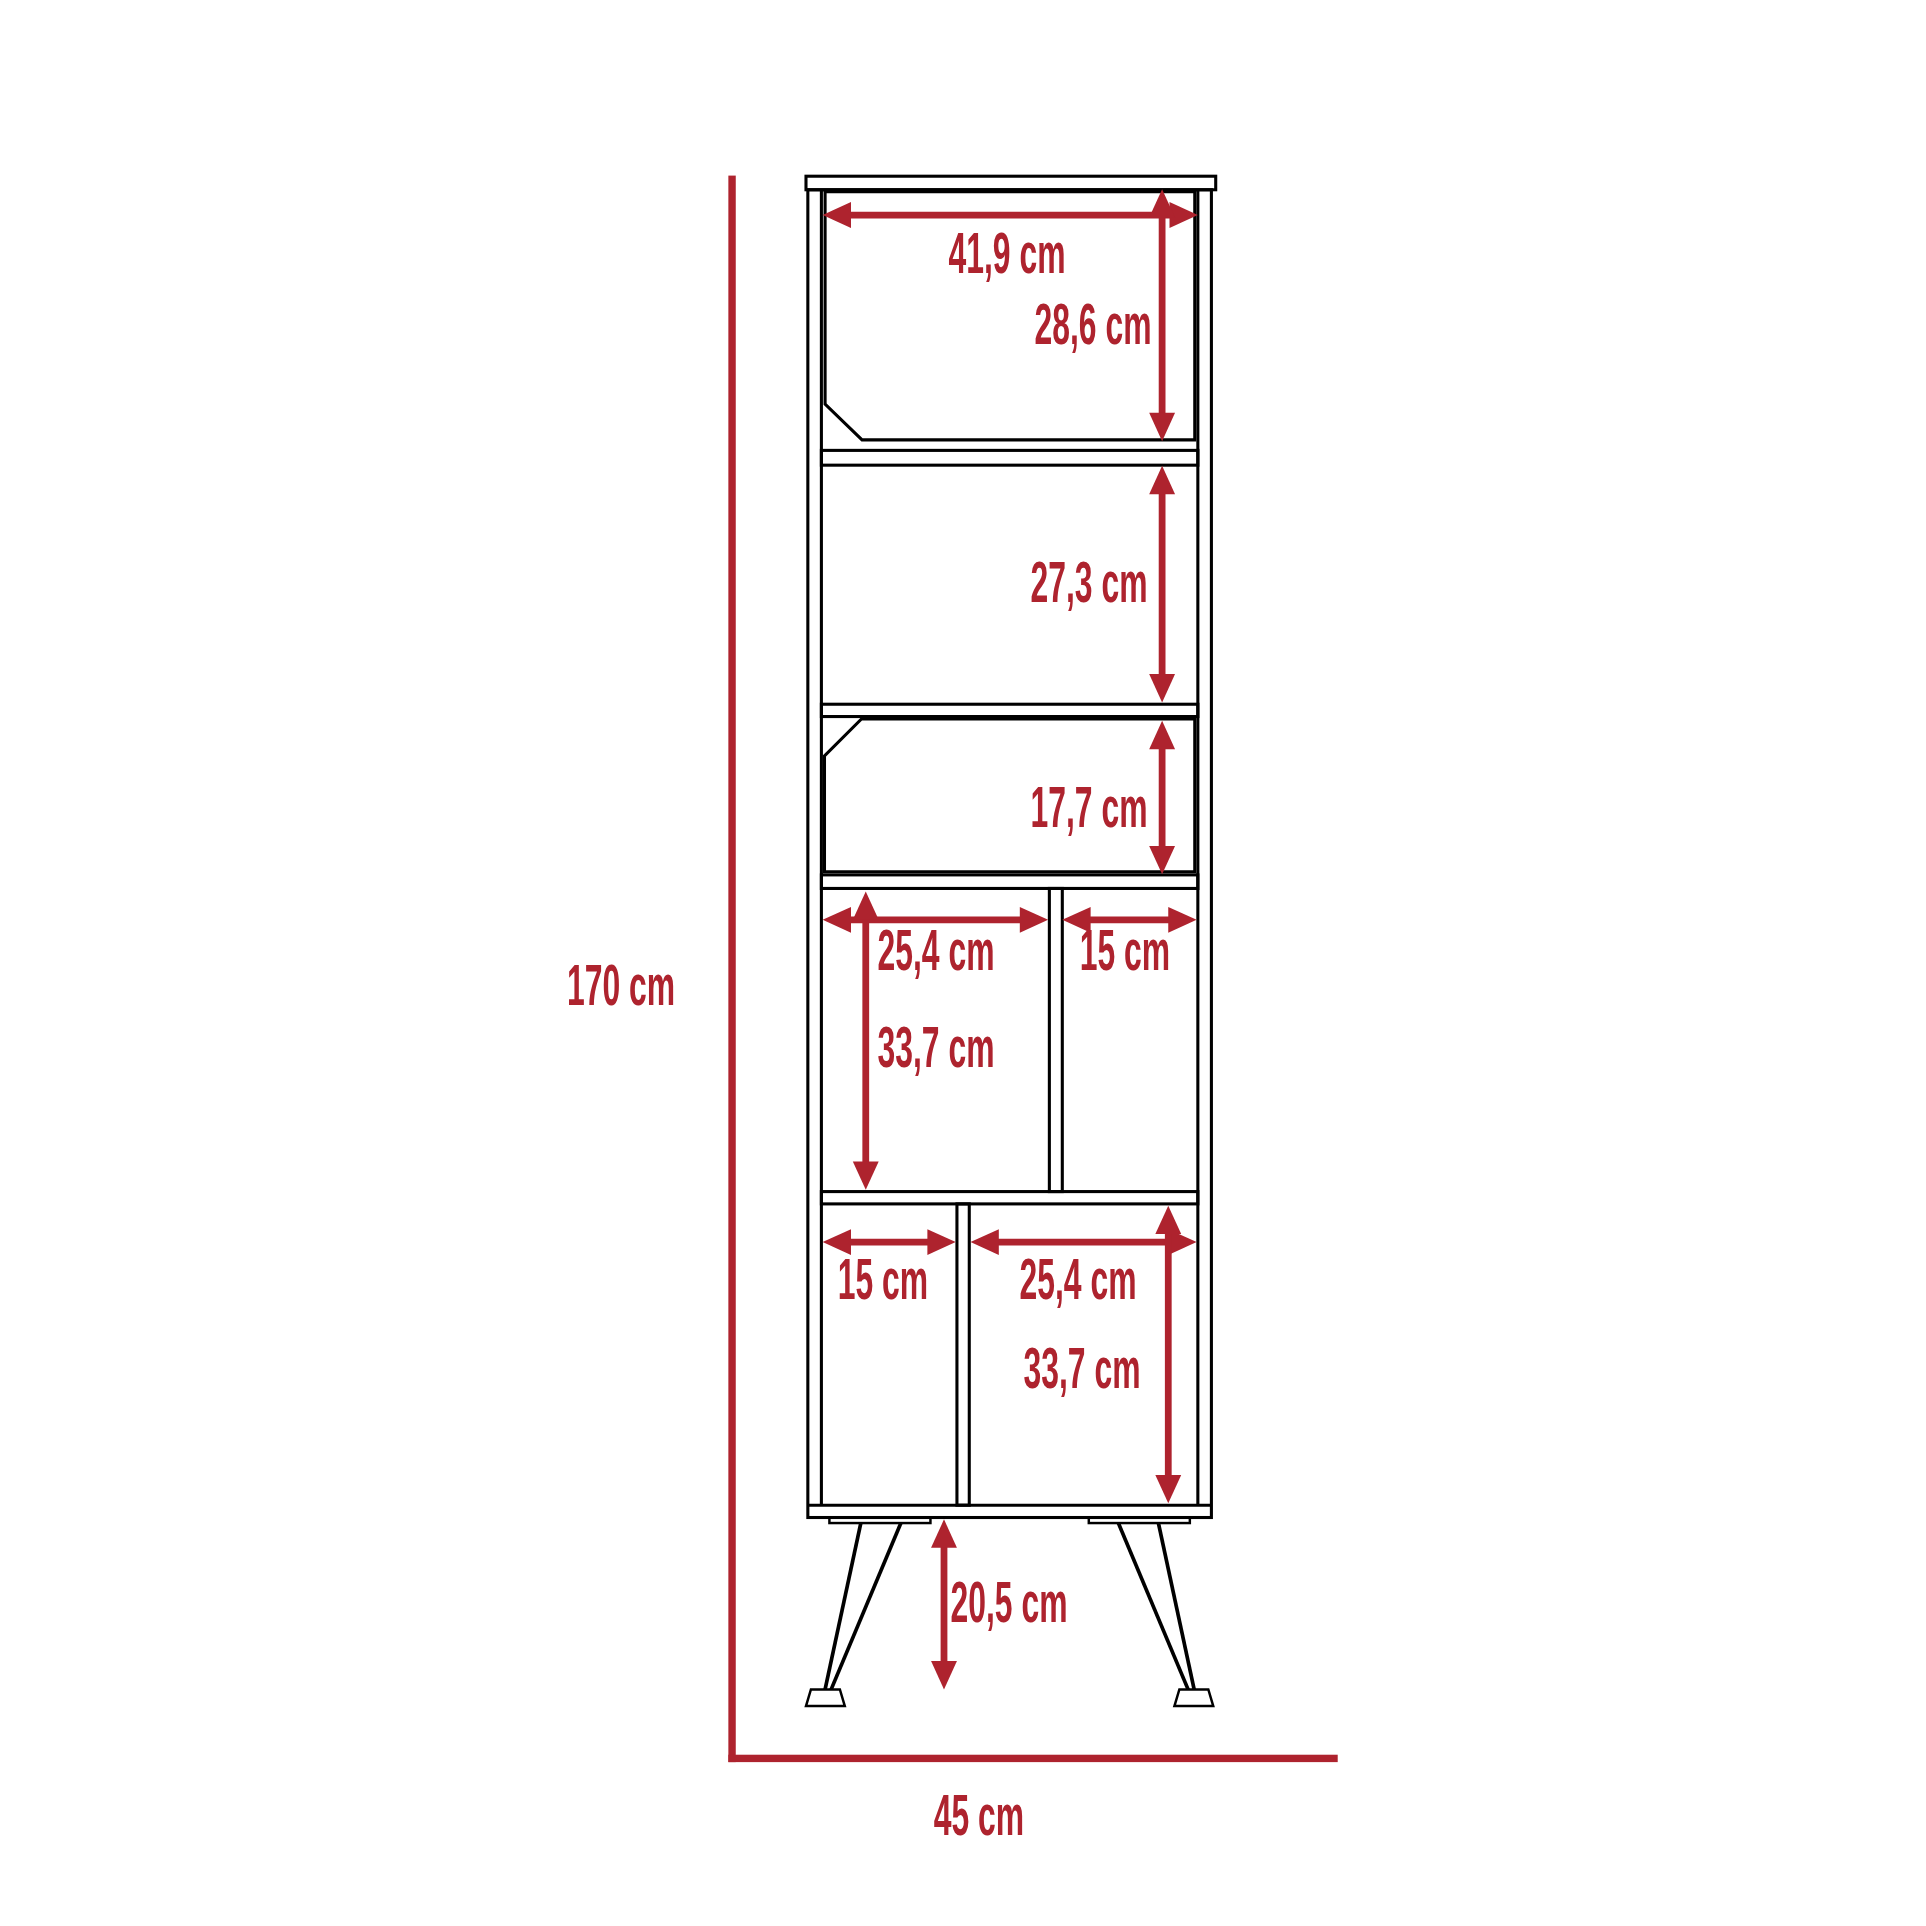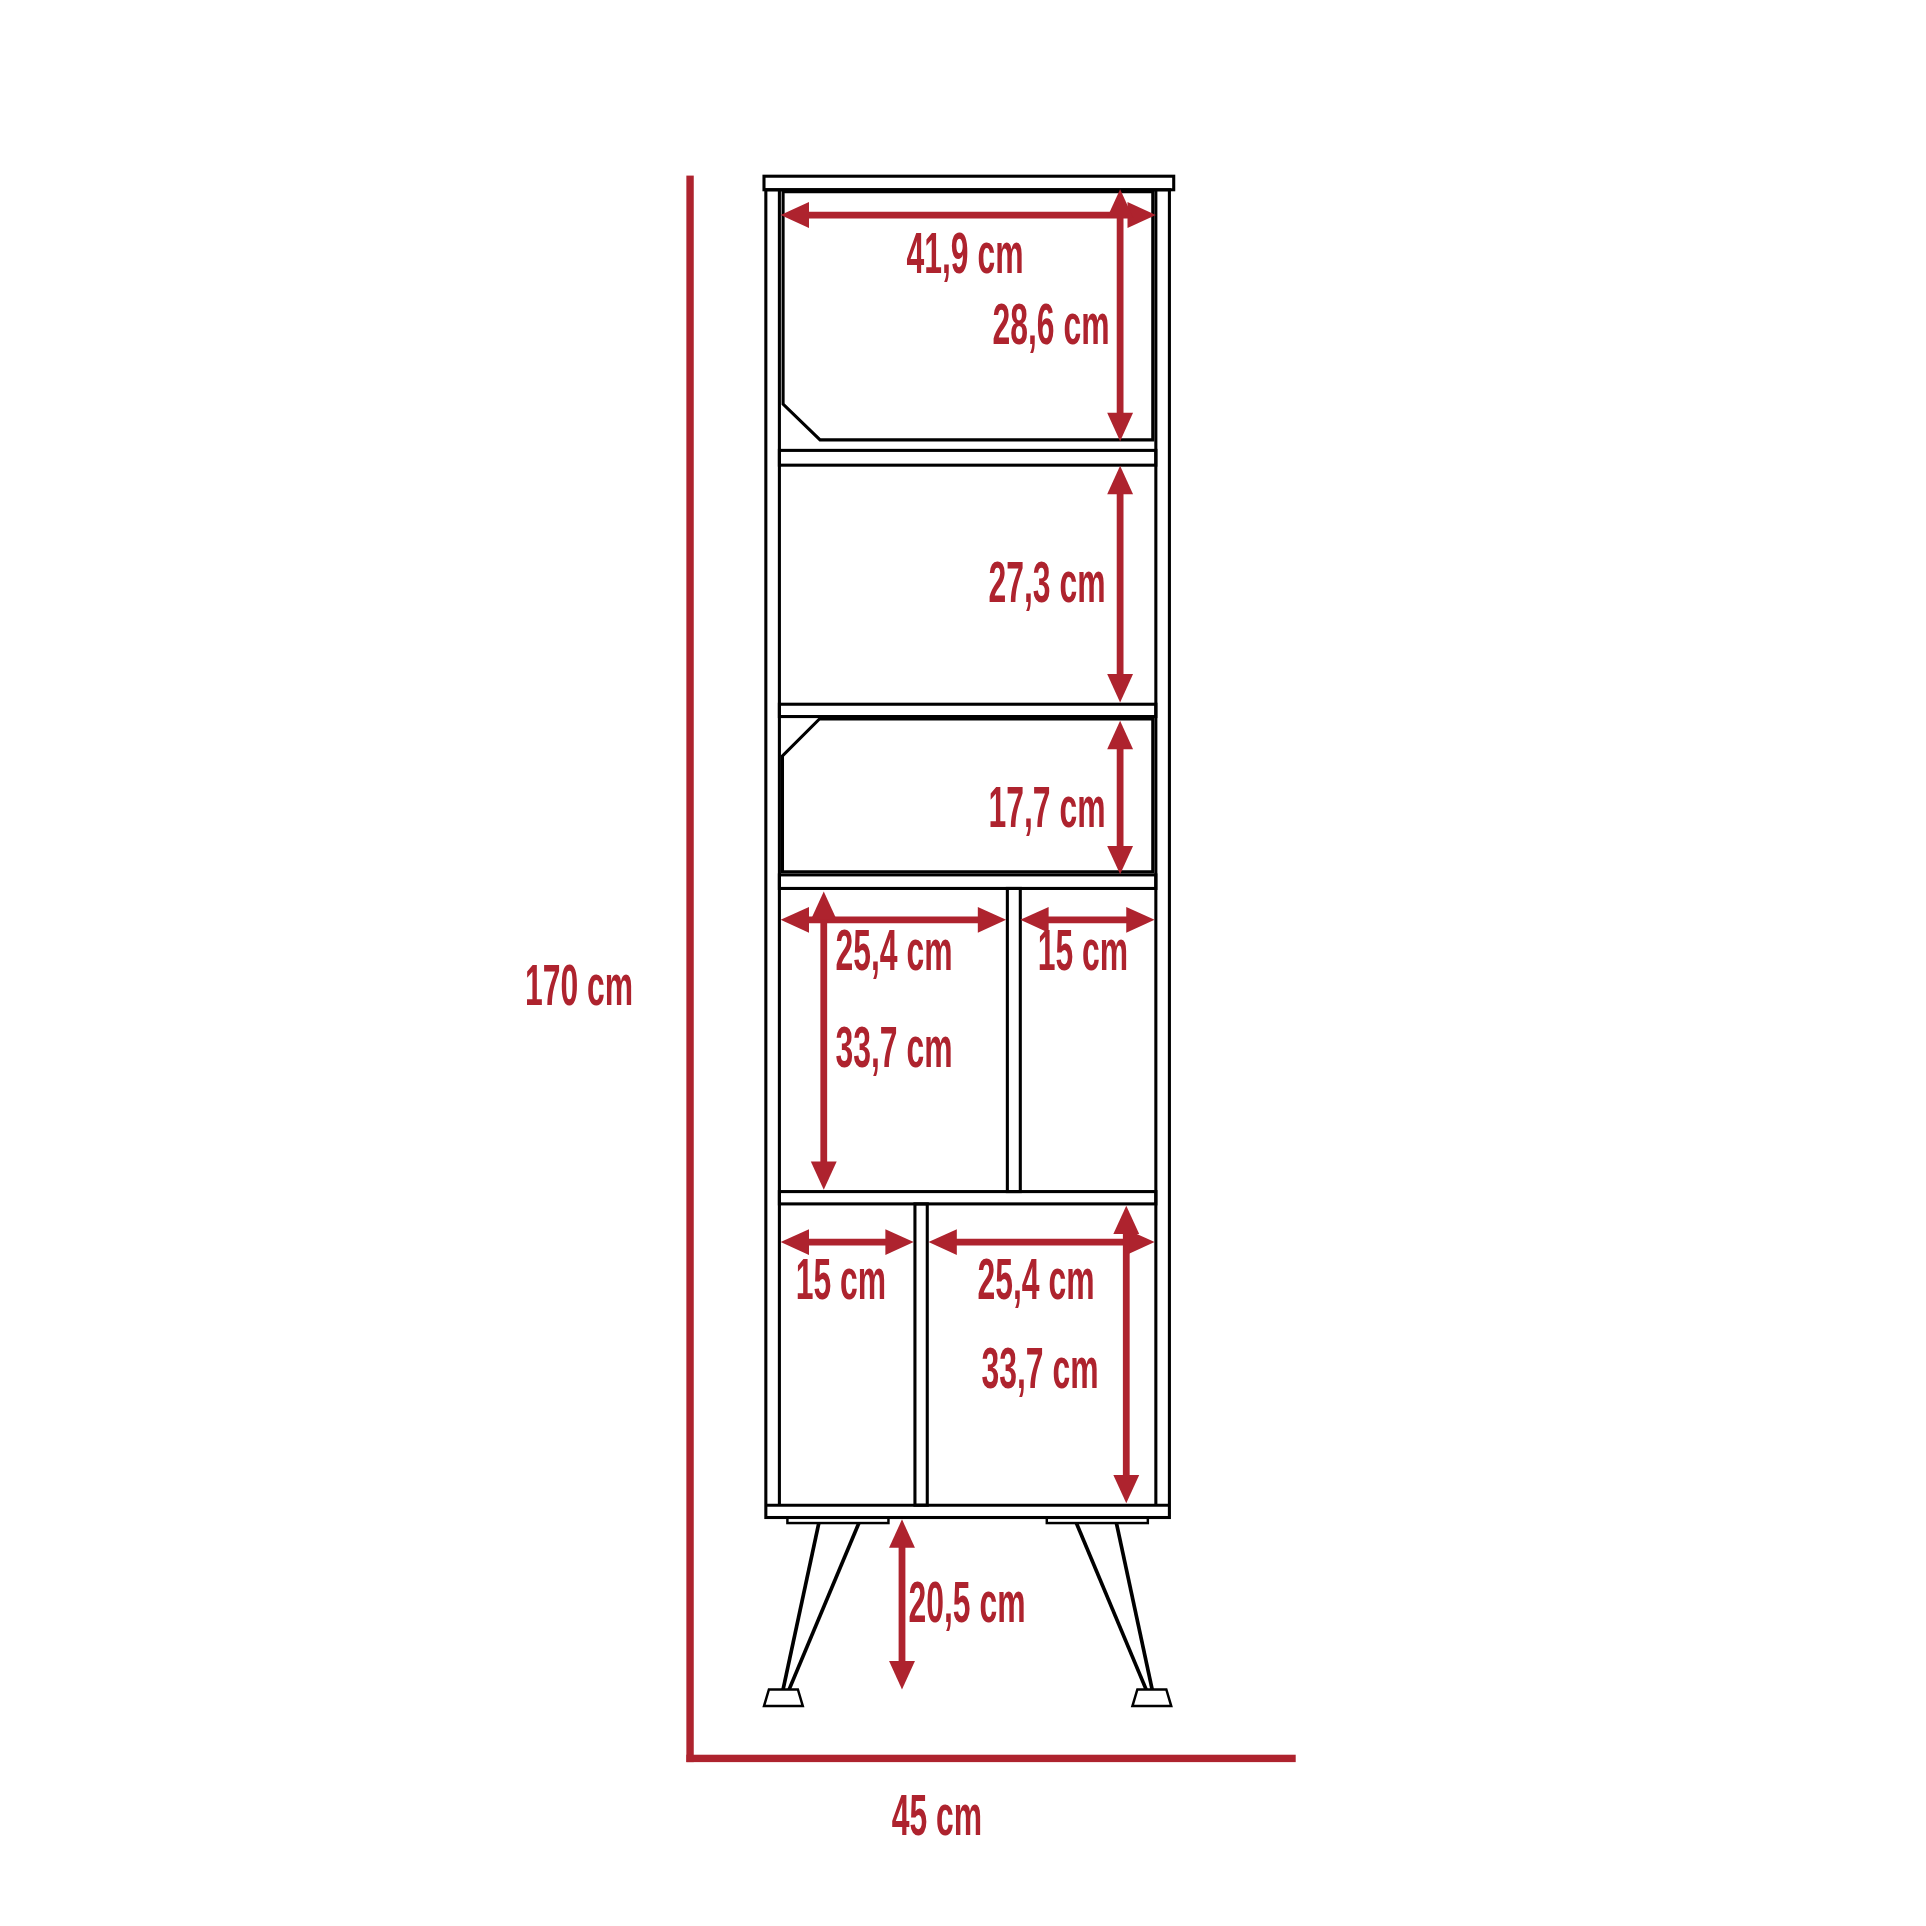--- a/index.html
+++ b/index.html
@@ -3,20 +3,21 @@
 <meta charset="utf-8">
 <style>
   html,body{margin:0;padding:0;background:#ffffff;}
   #canvas{
     position:relative;
     width:1548px;
     height:1926px;
     background:#ffffff;
     font-family:"Liberation Sans", sans-serif;
     overflow:hidden;
+    margin-left:42px;
   }
   #drawing{position:absolute;left:0;top:0;}
   .dim-label{
     position:absolute;
     color:#AE232E;
     font-weight:700;
     font-size:58px;
     line-height:1;
     white-space:nowrap;
     transform:translate(-50%,-50%) scaleX(0.55);

